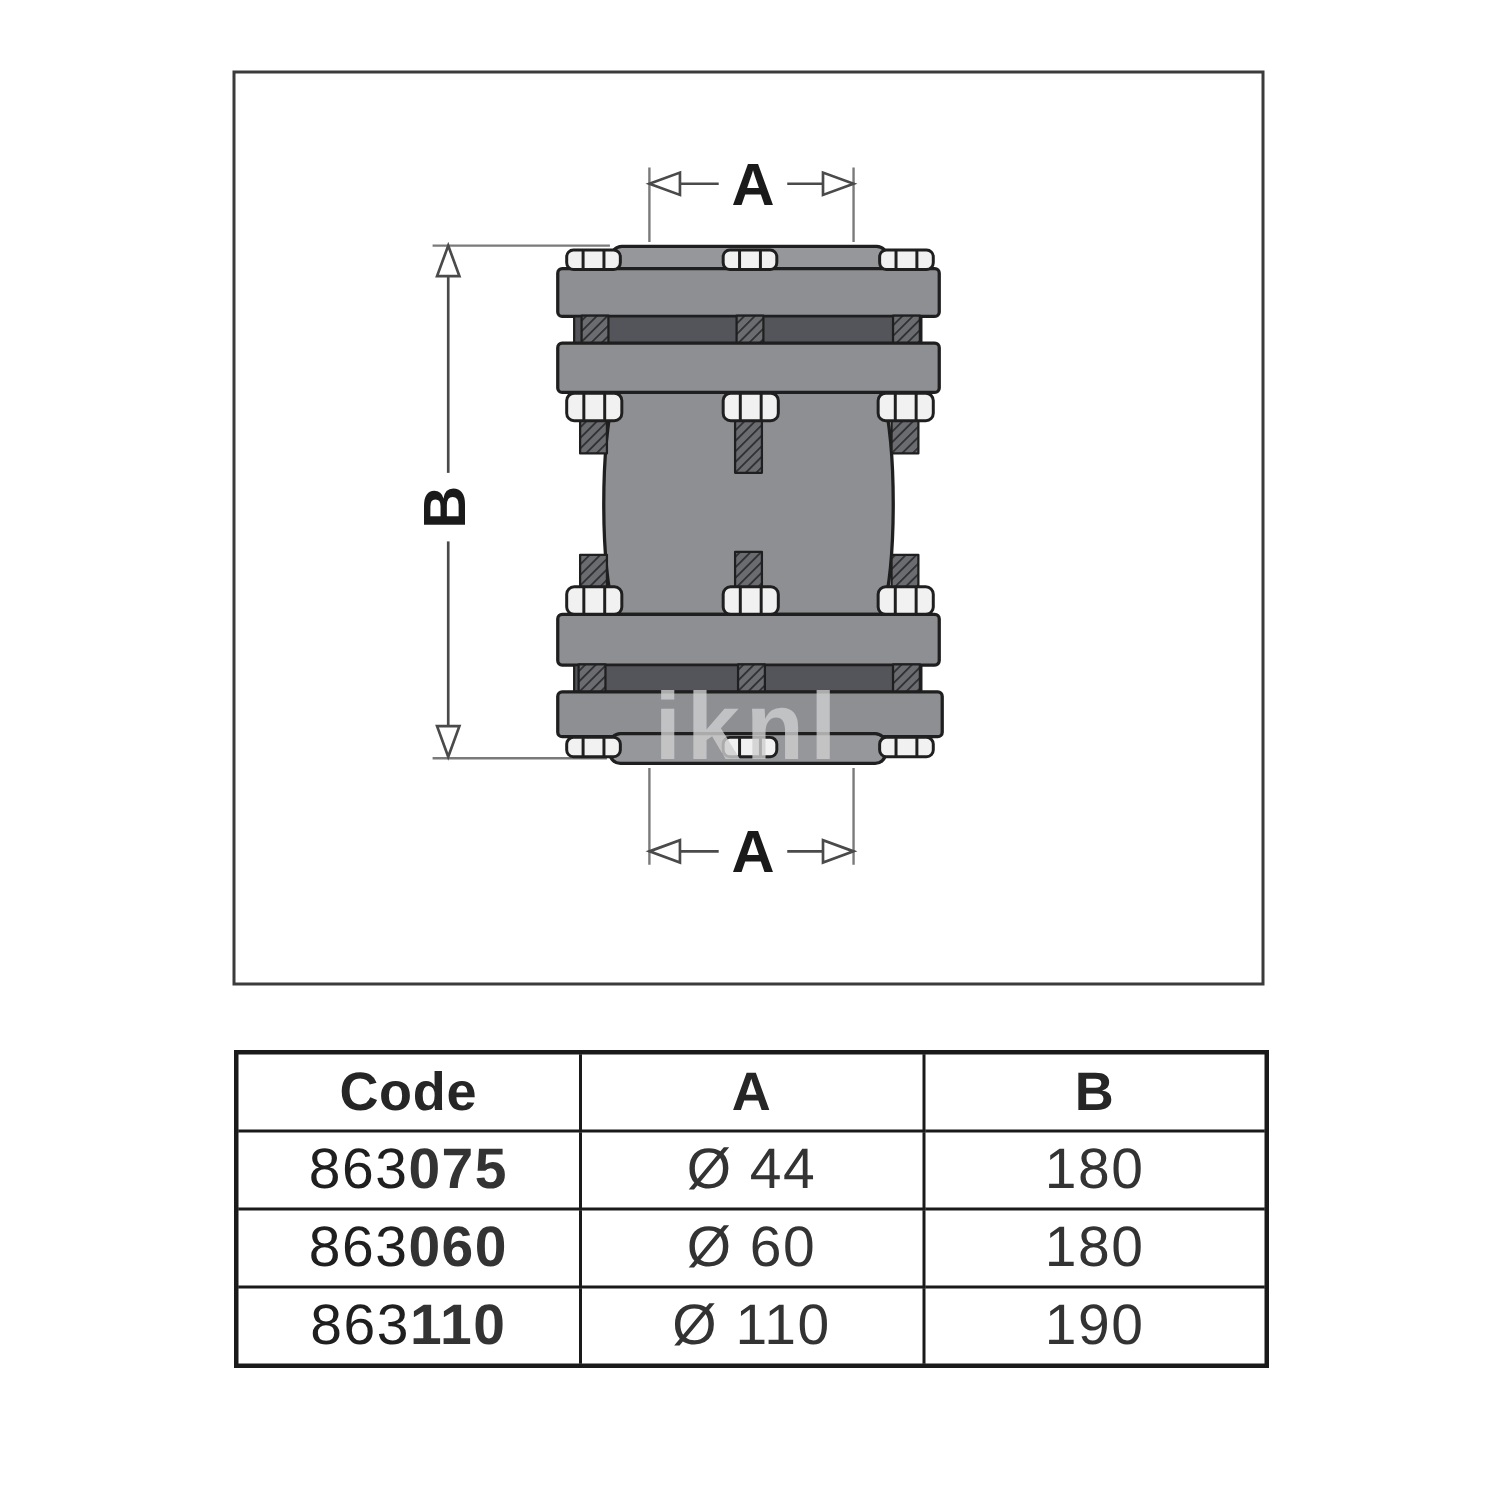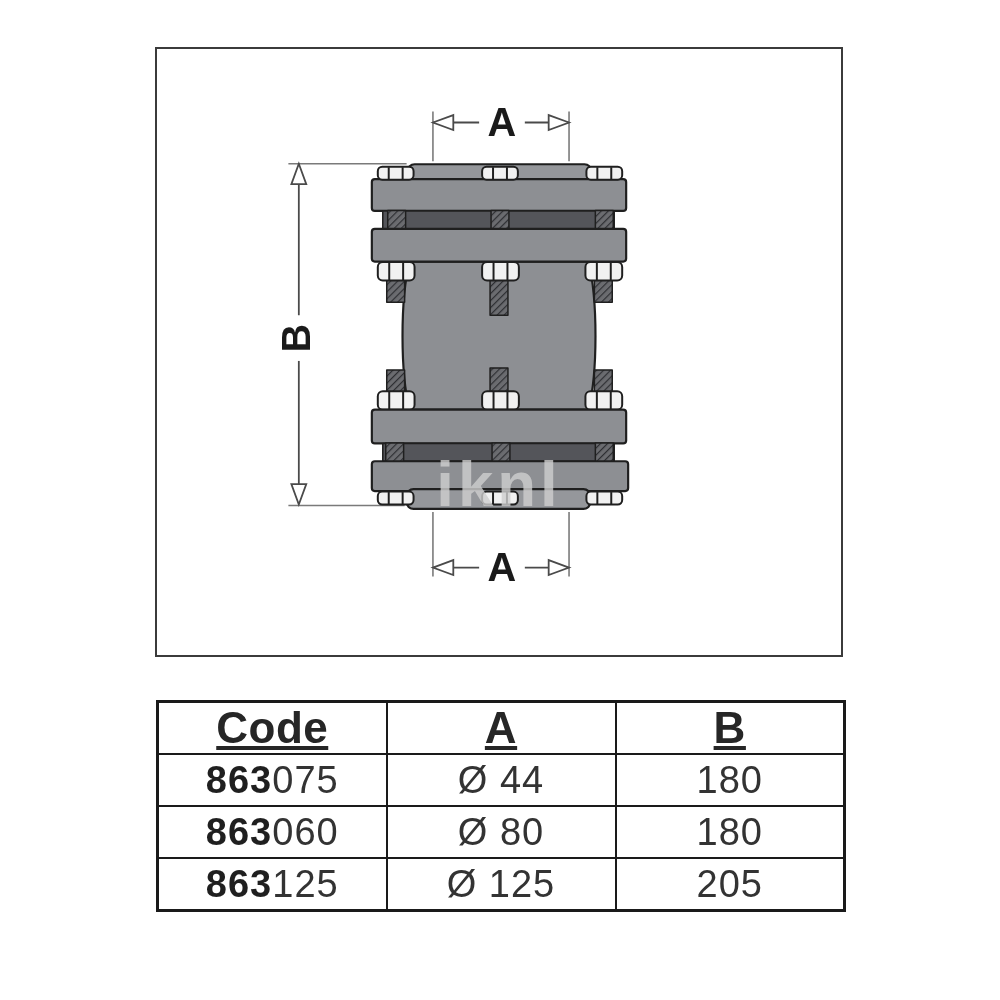--- a/index.html
+++ b/index.html
@@ -52,33 +52,32 @@
   #spec-table th, #spec-table td {
     border: 2px solid #1a1a1a;
     text-align: center;
     vertical-align: middle;
     height: 50px;
     padding: 0;
     overflow: hidden;
   }
   #spec-table { border: 3px solid #1a1a1a; }
   #spec-table th {
-    font-size: 44px;
+    font-size: 36px;
     font-weight: bold;
     letter-spacing: 0.5px;
-    text-decoration: underline;
   }
   #spec-table td {
     font-size: 38px;
     font-weight: normal;
     letter-spacing: 1px;
     color: #333333;
   }
-  .code-bold { font-weight: bold; color: #1f1f1f; }
-  .code-rest { font-weight: normal; }
+  .code-bold { font-weight: normal; color: #1f1f1f; }
+  .code-rest { font-weight: bold; }
 </style>
 </head>
 <body>
 
 <div id="page">
 
   <div id="diagram-frame">
     <svg viewBox="156 48 688 610" xmlns="http://www.w3.org/2000/svg">
       <defs>
         <pattern id="hatch" patternUnits="userSpaceOnUse" width="5" height="5" patternTransform="rotate(45)">
@@ -207,24 +206,24 @@
       </tr>
     </thead>
     <tbody>
       <tr>
         <td><span class="code-bold">863</span><span class="code-rest">075</span></td>
         <td>Ø 44</td>
         <td>180</td>
       </tr>
       <tr>
         <td><span class="code-bold">863</span><span class="code-rest">060</span></td>
-        <td>Ø 80</td>
+        <td>Ø 60</td>
         <td>180</td>
       </tr>
       <tr>
-        <td><span class="code-bold">863</span><span class="code-rest">125</span></td>
-        <td>Ø 125</td>
-        <td>205</td>
+        <td><span class="code-bold">863</span><span class="code-rest">110</span></td>
+        <td>Ø 110</td>
+        <td>190</td>
       </tr>
     </tbody>
   </table>
 
 </div>
 
 </body></html>

